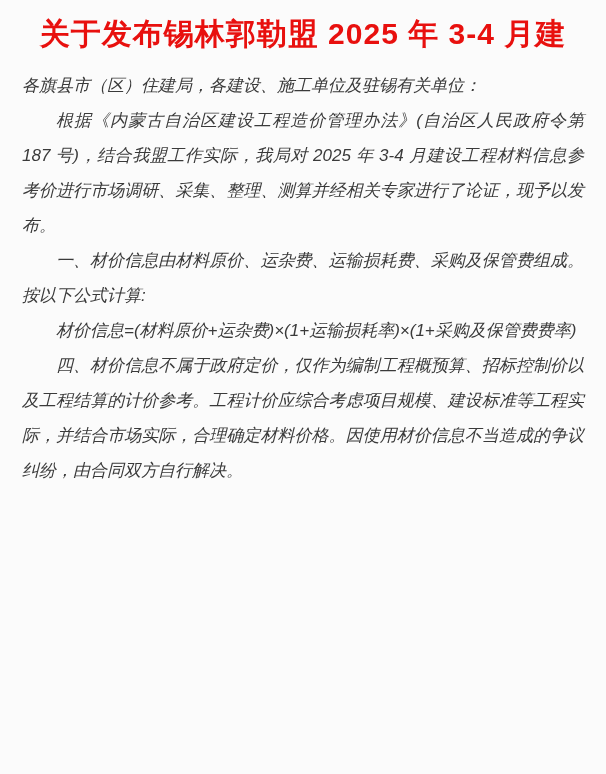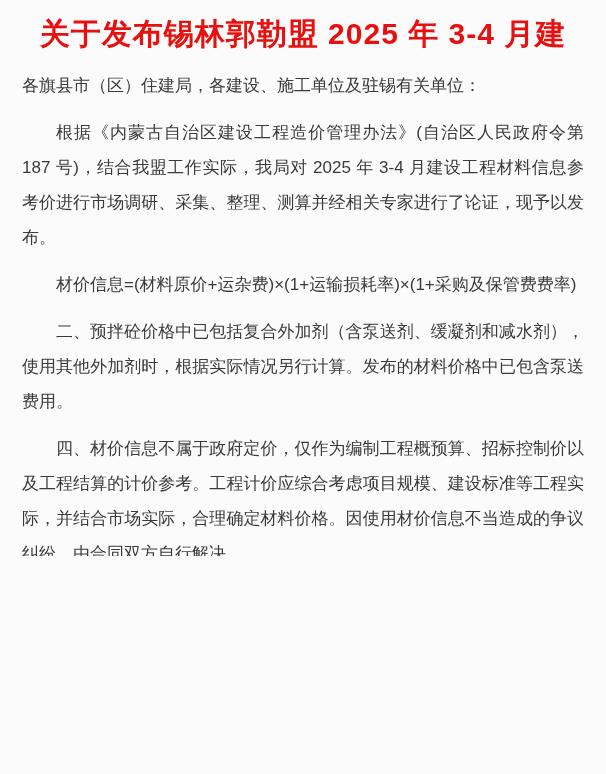--- a/index.html
+++ b/index.html
@@ -35,36 +35,36 @@
   }
   .notice-body {
     font-size: 17px;
     line-height: 35px;
     color: #3a3a3a;
     text-align: justify;
     text-justify: inter-ideograph;
   }
   .notice-body p {
     margin: 0;
+    font-style: italic;
   }
   .notice-body p.indent {
     text-indent: 2em;
-    margin-top: 12px;
   }
 </style>
 </head>
 <body>
 
 <div class="page">
 
   <h1 class="notice-title">
     <span class="title-line">关于发布锡林郭勒盟 2025 年 3-4 月建</span>
   </h1>
 
   <div class="notice-body">
     <p>各旗县市（区）住建局，各建设、施工单位及驻锡有关单位：</p>
     <p class="indent">根据《内蒙古自治区建设工程造价管理办法》(自治区人民政府令第 187 号)，结合我盟工作实际，我局对 2025 年 3-4 月建设工程材料信息参考价进行市场调研、采集、整理、测算并经相关专家进行了论证，现予以发布。</p>
+    <p class="indent">一、材价信息由材料原价、运杂费、运输损耗费、采购及保管费组成。按以下公式计算:</p>
     <p class="indent">材价信息=(材料原价+运杂费)×(1+运输损耗率)×(1+采购及保管费费率)</p>
-    <p class="indent">二、预拌砼价格中已包括复合外加剂（含泵送剂、缓凝剂和减水剂），使用其他外加剂时，根据实际情况另行计算。发布的材料价格中已包含泵送费用。</p>
     <p class="indent">四、材价信息不属于政府定价，仅作为编制工程概预算、招标控制价以及工程结算的计价参考。工程计价应综合考虑项目规模、建设标准等工程实际，并结合市场实际，合理确定材料价格。因使用材价信息不当造成的争议纠纷，由合同双方自行解决。</p>
   </div>
 
 </div>
 
 </body></html>

